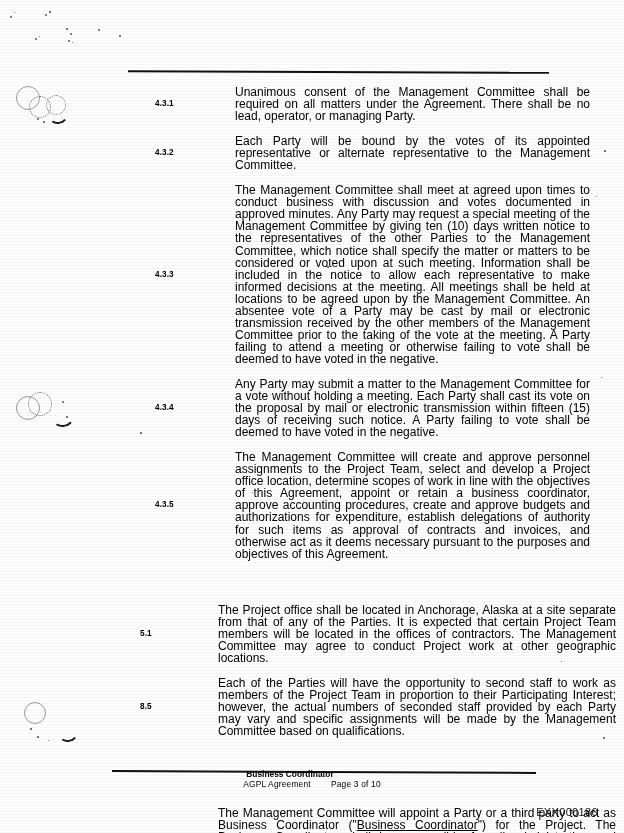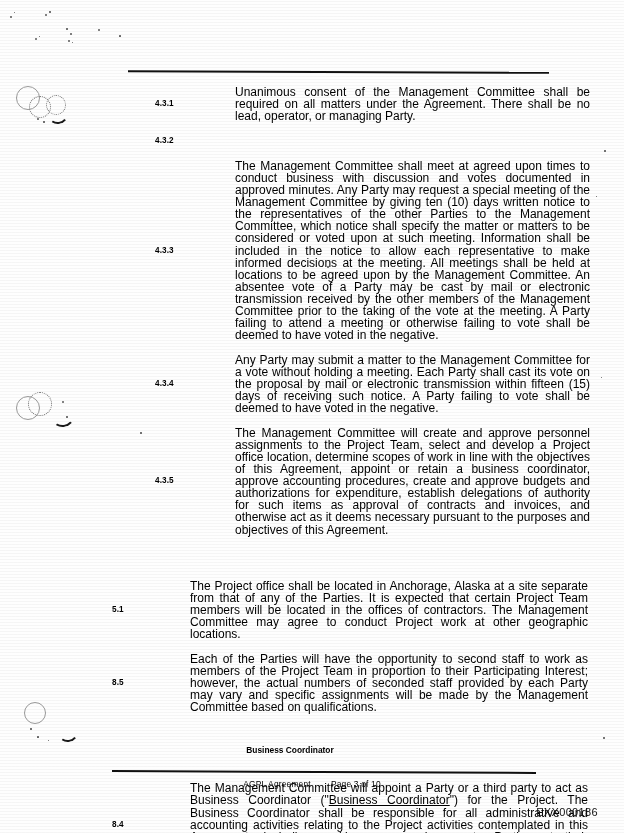--- a/index.html
+++ b/index.html
@@ -91,21 +91,21 @@
     hyphens: none;
   }
 
   
   .lvl3 { margin-left: 155px; }
   .lvl3 .num  { width: 40px; }
   .lvl3 .para { width: 355px; }
 
   
   .lvl2 { margin-left: 112px; }
-  .lvl2 .num  { width: 38px; }
+  .lvl2 .num  { width: 38px; margin-left: 28px; }
   .lvl2 .para { width: 398px; }
   .gap-md { height: 13px; }
   .gap-lg { height: 26px; }
   .gap-xl { height: 31px; }
 
   .article-head {
     text-align: center;
     font-size: 8.4px;
     line-height: 12.4px;
     font-weight: 700;
@@ -210,20 +210,21 @@
 
     <div class="clause lvl3">
       <div class="num">4.3.1</div>
       <div class="para">Unanimous consent of the Management Committee shall be required on all matters under the Agreement.  There shall be no lead, operator, or managing Party.</div>
     </div>
 
     <div class="gap-md"></div>
 
     <div class="clause lvl3">
       <div class="num">4.3.2</div>
+      <div class="para">Each Party will be bound by the votes of its appointed representative or alternate representative to the Management Committee.</div>
     </div>
 
     <div class="gap-md"></div>
 
     <div class="clause lvl3">
       <div class="num">4.3.3</div>
       <div class="para">The Management Committee shall meet at agreed upon times to conduct business with discussion and votes documented in approved minutes. Any Party may request a special meeting of the Management Committee by giving ten (10) days written notice to the representatives of the other Parties to the Management Committee, which notice shall specify the matter or matters to be considered or voted upon at such meeting.  Information shall be included in the notice to allow each representative to make informed decisions at the meeting.  All meetings shall be held at locations to be agreed upon by the Management Committee.  An absentee vote of a Party may be cast by mail or electronic transmission received by the other members of the Management Committee prior to the taking of the vote at the meeting.  A Party failing to attend a meeting or otherwise failing to vote shall be deemed to have voted in the negative.</div>
     </div>
 
     <div class="gap-md"></div>

